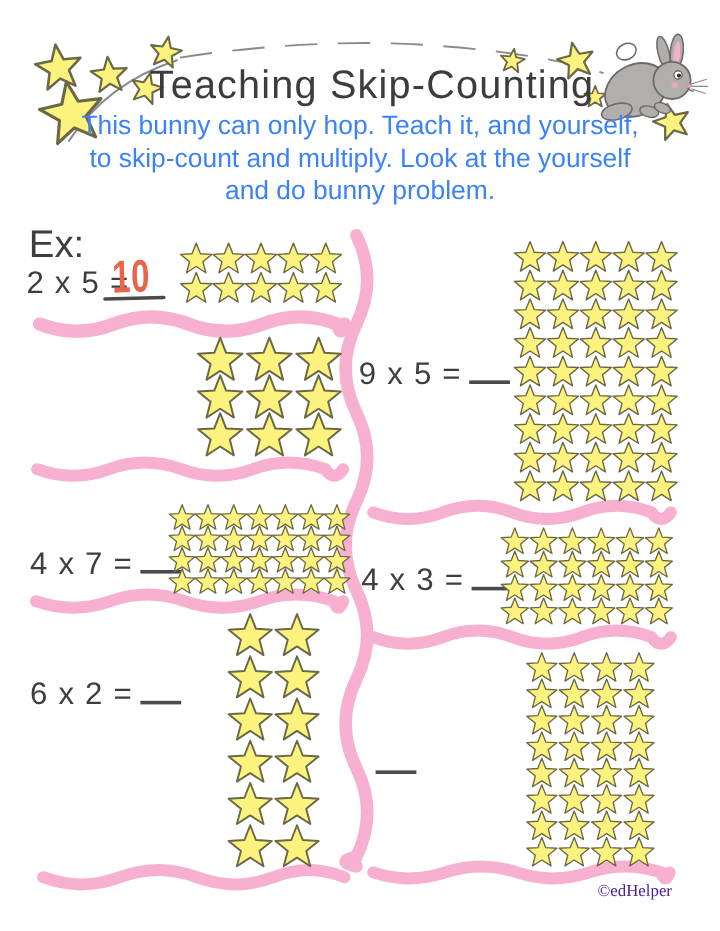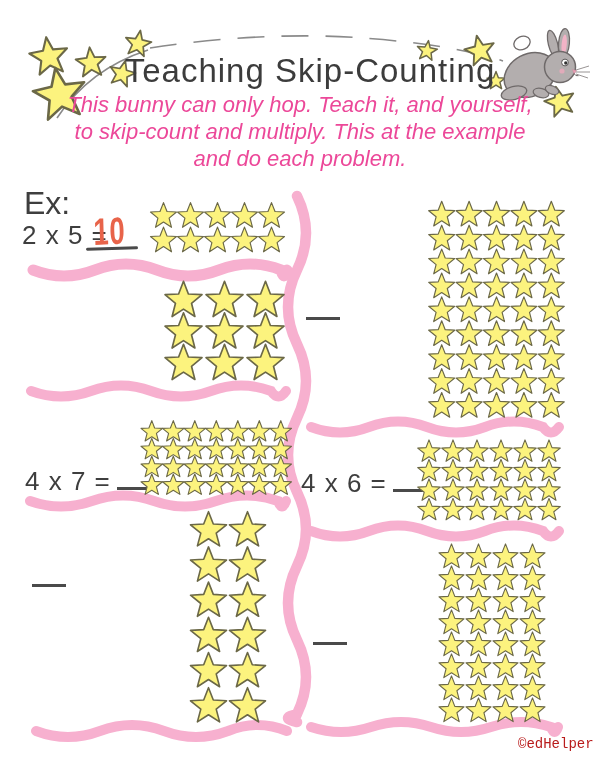--- a/index.html
+++ b/index.html
@@ -6,46 +6,46 @@
   .page{
     position:relative;width:600px;height:776px;margin:0 auto;background:#fff;
     font-family:"Liberation Sans",sans-serif;color:#3E3E3E;overflow:hidden;
   }
   svg{display:block;}
   #lines,#deco{position:absolute;left:0;top:0;pointer-events:none;}
   .title{
     position:absolute;left:20px;top:52px;width:580px;text-align:center;
     font-size:33px;letter-spacing:1px;color:#3C3C3C;white-space:nowrap;
   }
-  .sub{position:absolute;left:0;width:600px;text-align:center;font-size:22px;color:#ec4899;white-space:nowrap;font-style:italic;}
+  .sub{position:absolute;left:0;width:600px;text-align:center;font-size:22px;color:#3b82f6;white-space:nowrap;}
   .s1{top:92px}.s2{top:119px}.s3{top:146px}
   .ex-label{position:absolute;left:24px;top:185px;font-size:32px;}
   .eq{position:absolute;font-size:26px;line-height:26px;white-space:nowrap;word-spacing:2px;}
   #eq-ex{left:22px;top:222px}
   #eq-L0{left:25px;top:318px}
-  #eq-L1{left:25px;top:464px}
+  #eq-L1{left:25px;top:452px}
   #eq-L2{left:25px;top:561px}
   #eq-R0{left:299px;top:294px}
   #eq-R1{left:301px;top:466px}
   #eq-R2{left:306px;top:619px}
   .blank{display:inline-block;width:34px;height:23px;border-bottom:3px solid #4A4A4A;margin-left:7px;}
   .answer{
     position:absolute;left:94px;top:211px;font-size:38px;letter-spacing:1px;
     transform:scaleX(.72) rotate(-2deg);transform-origin:left bottom;font-weight:bold;
   }
   .answer-line{position:absolute;left:86px;top:247px;width:52px;height:3px;background:#4A4A4A;border-radius:2px;transform:rotate(-1.5deg);}
   .grid{position:absolute;line-height:0;}
   #g-ex{left:147px;top:201px}
   #g-L0{left:160px;top:282px}
   #g-L1{left:138px;top:420px}
   #g-L2{left:186px;top:510px}
   #g-R0{left:425px;top:200px}
   #g-R1{left:414px;top:439px}
   #g-R2{left:435px;top:543px}
-  .credit{position:absolute;left:518px;top:736px;font-family:Liberation Mono, monospace;font-size:14px;color:#b91c1c;letter-spacing:0;}
+  .credit{position:absolute;left:498px;top:736px;font-family:Liberation Serif, serif;font-size:14px;color:#4c1d95;letter-spacing:0;}
 </style>
 </head>
 <body>
 
 <div class="page" style="background: rgb(255, 255, 255);">
 
   <svg id="lines" width="600" height="776">
       <path d="M 33 270 Q 64.0 282.0 95.0 270 Q 126.0 258.0 157.0 270 Q 188.0 282.0 219.0 270 Q 250.0 258.0 281.0 270 Q 284.0 282.0 287.0 270" fill="none" stroke="#F7B0CF" stroke-width="11" stroke-linecap="round"></path>
       <path d="M 31 391 Q 61.0 402.0 91.0 391 Q 121.0 380.0 151.0 391 Q 181.0 402.0 211.0 391 Q 241.0 380.0 271.0 391 Q 278.5 402.0 286.0 391" fill="none" stroke="#F7B0CF" stroke-width="10" stroke-linecap="round"></path>
       <path d="M 30 501 Q 61.0 512.0 92.0 501 Q 123.0 490.0 154.0 501 Q 185.0 512.0 216.0 501 Q 247.0 490.0 278.0 501 Q 282.0 512.0 286.0 501" fill="none" stroke="#F7B0CF" stroke-width="10" stroke-linecap="round"></path>
@@ -84,22 +84,22 @@
       <circle cx="69.8" cy="32" r="1.7" fill="#333333"></circle>
       <circle cx="66" cy="40" r="2.6" fill="#F0A9BE" opacity="0.75"></circle>
       <path d="M 76.5 38.5 l 4.2 1.2 l -2.8 3.1 z" fill="#ED9FB4" stroke="#C98AA0" stroke-width="0.5"></path>
       <path d="M 78 42.5 q 1.5 3 4.5 2.2" fill="none" stroke="#6F6A6A" stroke-width="1"></path>
       <path d="M 80 39 L 93 35 M 80 41 L 94 41 M 80 43 L 92 47" stroke="#8D8888" stroke-width="0.9" fill="none"></path>
     </g>
   </svg>
 
   <div class="title">Teaching Skip-Counting</div>
   <div class="sub s1">This bunny can only hop. Teach it, and yourself,</div>
-  <div class="sub s2">to skip-count and multiply. This at the example</div>
-  <div class="sub s3">and do each problem.</div>
+  <div class="sub s2">to skip-count and multiply. Look at the yourself</div>
+  <div class="sub s3">and do bunny problem.</div>
 
   <div class="ex-label">Ex:</div>
   <div class="eq" id="eq-ex">
     <span>2 x 5 =</span>
   </div>
   <div class="answer" style="color: rgb(232, 100, 74);">10</div>
   <div class="answer-line"></div>
   <div class="grid" id="g-ex">
       <svg width="141" height="55" style="overflow: visible;">
         <polygon points="16.5,1.6 20.0,10.5 29.5,11.0 22.1,17.1 24.5,26.3 16.5,21.1 8.5,26.3 10.9,17.1 3.5,11.0 13.0,10.5" fill="#FCF37E" stroke="#6B6847" stroke-width="1.17" stroke-linejoin="round"></polygon>
@@ -159,41 +159,41 @@
         <polygon points="35.3,54.0 38.1,61.4 46.0,61.8 39.9,66.8 41.9,74.4 35.3,70.2 28.6,74.4 30.6,66.8 24.5,61.8 32.4,61.4" fill="#FCF37E" stroke="#6B6847" stroke-width="1.1" stroke-linejoin="round"></polygon>
         <polygon points="56.8,54.0 59.6,61.4 67.5,61.8 61.4,66.8 63.4,74.4 56.8,70.2 50.1,74.4 52.1,66.8 46.0,61.8 53.9,61.4" fill="#FCF37E" stroke="#6B6847" stroke-width="1.1" stroke-linejoin="round"></polygon>
         <polygon points="78.3,54.0 81.1,61.4 89.0,61.8 82.9,66.8 84.9,74.4 78.3,70.2 71.6,74.4 73.6,66.8 67.5,61.8 75.4,61.4" fill="#FCF37E" stroke="#6B6847" stroke-width="1.1" stroke-linejoin="round"></polygon>
         <polygon points="99.8,54.0 102.6,61.4 110.5,61.8 104.4,66.8 106.4,74.4 99.8,70.2 93.1,74.4 95.1,66.8 89.0,61.8 96.9,61.4" fill="#FCF37E" stroke="#6B6847" stroke-width="1.1" stroke-linejoin="round"></polygon>
         <polygon points="121.3,54.0 124.1,61.4 132.0,61.8 125.9,66.8 127.9,74.4 121.3,70.2 114.6,74.4 116.6,66.8 110.5,61.8 118.4,61.4" fill="#FCF37E" stroke="#6B6847" stroke-width="1.1" stroke-linejoin="round"></polygon>
         <polygon points="142.8,54.0 145.6,61.4 153.5,61.8 147.4,66.8 149.4,74.4 142.8,70.2 136.1,74.4 138.1,66.8 132.0,61.8 139.9,61.4" fill="#FCF37E" stroke="#6B6847" stroke-width="1.1" stroke-linejoin="round"></polygon>
       </svg>
     </div>
 
   <div class="eq" id="eq-L2">
-    <span class="blank"></span>
+    <span>6 x 2 =</span><span class="blank"></span>
   </div>
   <div class="grid" id="g-L2">
       <svg width="84" height="217.20000000000002" style="overflow: visible;">
         <polygon points="22.5,1.7 27.3,14.0 40.5,14.8 30.2,23.1 33.6,35.9 22.5,28.7 11.4,35.9 14.8,23.1 4.5,14.8 17.7,14.0" fill="#FCF37E" stroke="#6B6847" stroke-width="1.6199999999999999" stroke-linejoin="round"></polygon>
         <polygon points="61.5,1.7 66.3,14.0 79.5,14.8 69.2,23.1 72.6,35.9 61.5,28.7 50.4,35.9 53.8,23.1 43.5,14.8 56.7,14.0" fill="#FCF37E" stroke="#6B6847" stroke-width="1.6199999999999999" stroke-linejoin="round"></polygon>
         <polygon points="22.5,36.9 27.3,49.2 40.5,50.0 30.2,58.3 33.6,71.1 22.5,63.9 11.4,71.1 14.8,58.3 4.5,50.0 17.7,49.2" fill="#FCF37E" stroke="#6B6847" stroke-width="1.6199999999999999" stroke-linejoin="round"></polygon>
         <polygon points="61.5,36.9 66.3,49.2 79.5,50.0 69.2,58.3 72.6,71.1 61.5,63.9 50.4,71.1 53.8,58.3 43.5,50.0 56.7,49.2" fill="#FCF37E" stroke="#6B6847" stroke-width="1.6199999999999999" stroke-linejoin="round"></polygon>
         <polygon points="22.5,72.1 27.3,84.4 40.5,85.2 30.2,93.5 33.6,106.3 22.5,99.1 11.4,106.3 14.8,93.5 4.5,85.2 17.7,84.4" fill="#FCF37E" stroke="#6B6847" stroke-width="1.6199999999999999" stroke-linejoin="round"></polygon>
         <polygon points="61.5,72.1 66.3,84.4 79.5,85.2 69.2,93.5 72.6,106.3 61.5,99.1 50.4,106.3 53.8,93.5 43.5,85.2 56.7,84.4" fill="#FCF37E" stroke="#6B6847" stroke-width="1.6199999999999999" stroke-linejoin="round"></polygon>
         <polygon points="22.5,107.3 27.3,119.6 40.5,120.4 30.2,128.7 33.6,141.5 22.5,134.3 11.4,141.5 14.8,128.7 4.5,120.4 17.7,119.6" fill="#FCF37E" stroke="#6B6847" stroke-width="1.6199999999999999" stroke-linejoin="round"></polygon>
         <polygon points="61.5,107.3 66.3,119.6 79.5,120.4 69.2,128.7 72.6,141.5 61.5,134.3 50.4,141.5 53.8,128.7 43.5,120.4 56.7,119.6" fill="#FCF37E" stroke="#6B6847" stroke-width="1.6199999999999999" stroke-linejoin="round"></polygon>
         <polygon points="22.5,142.5 27.3,154.8 40.5,155.6 30.2,163.9 33.6,176.7 22.5,169.5 11.4,176.7 14.8,163.9 4.5,155.6 17.7,154.8" fill="#FCF37E" stroke="#6B6847" stroke-width="1.6199999999999999" stroke-linejoin="round"></polygon>
         <polygon points="61.5,142.5 66.3,154.8 79.5,155.6 69.2,163.9 72.6,176.7 61.5,169.5 50.4,176.7 53.8,163.9 43.5,155.6 56.7,154.8" fill="#FCF37E" stroke="#6B6847" stroke-width="1.6199999999999999" stroke-linejoin="round"></polygon>
         <polygon points="22.5,177.7 27.3,190.0 40.5,190.8 30.2,199.1 33.6,211.9 22.5,204.7 11.4,211.9 14.8,199.1 4.5,190.8 17.7,190.0" fill="#FCF37E" stroke="#6B6847" stroke-width="1.6199999999999999" stroke-linejoin="round"></polygon>
         <polygon points="61.5,177.7 66.3,190.0 79.5,190.8 69.2,199.1 72.6,211.9 61.5,204.7 50.4,211.9 53.8,199.1 43.5,190.8 56.7,190.0" fill="#FCF37E" stroke="#6B6847" stroke-width="1.6199999999999999" stroke-linejoin="round"></polygon>
       </svg>
     </div>
 
   <div class="eq" id="eq-R0">
-    <span class="blank"></span>
+    <span>9 x 5 =</span><span class="blank"></span>
   </div>
   <div class="grid" id="g-R0">
       <svg width="143" height="221.1" style="overflow: visible;">
         <polygon points="16.7,1.3 20.2,10.2 29.7,10.7 22.3,16.8 24.7,26.0 16.7,20.8 8.7,26.0 11.1,16.8 3.7,10.7 13.2,10.2" fill="#FCF37E" stroke="#6B6847" stroke-width="1.17" stroke-linejoin="round"></polygon>
         <polygon points="44.1,1.3 47.6,10.2 57.1,10.7 49.7,16.8 52.1,26.0 44.1,20.8 36.1,26.0 38.5,16.8 31.1,10.7 40.6,10.2" fill="#FCF37E" stroke="#6B6847" stroke-width="1.17" stroke-linejoin="round"></polygon>
         <polygon points="71.5,1.3 75.0,10.2 84.5,10.7 77.1,16.8 79.5,26.0 71.5,20.8 63.5,26.0 65.9,16.8 58.5,10.7 68.0,10.2" fill="#FCF37E" stroke="#6B6847" stroke-width="1.17" stroke-linejoin="round"></polygon>
         <polygon points="98.9,1.3 102.4,10.2 111.9,10.7 104.5,16.8 106.9,26.0 98.9,20.8 90.9,26.0 93.3,16.8 85.9,10.7 95.4,10.2" fill="#FCF37E" stroke="#6B6847" stroke-width="1.17" stroke-linejoin="round"></polygon>
         <polygon points="126.3,1.3 129.8,10.2 139.3,10.7 131.9,16.8 134.3,26.0 126.3,20.8 118.3,26.0 120.7,16.8 113.3,10.7 122.8,10.2" fill="#FCF37E" stroke="#6B6847" stroke-width="1.17" stroke-linejoin="round"></polygon>
         <polygon points="16.7,25.2 20.2,34.1 29.7,34.6 22.3,40.7 24.7,49.9 16.7,44.7 8.7,49.9 11.1,40.7 3.7,34.6 13.2,34.1" fill="#FCF37E" stroke="#6B6847" stroke-width="1.17" stroke-linejoin="round"></polygon>
         <polygon points="44.1,25.2 47.6,34.1 57.1,34.6 49.7,40.7 52.1,49.9 44.1,44.7 36.1,49.9 38.5,40.7 31.1,34.6 40.6,34.1" fill="#FCF37E" stroke="#6B6847" stroke-width="1.17" stroke-linejoin="round"></polygon>
@@ -232,21 +232,21 @@
         <polygon points="126.3,168.6 129.8,177.5 139.3,178.0 131.9,184.1 134.3,193.3 126.3,188.1 118.3,193.3 120.7,184.1 113.3,178.0 122.8,177.5" fill="#FCF37E" stroke="#6B6847" stroke-width="1.17" stroke-linejoin="round"></polygon>
         <polygon points="16.7,192.5 20.2,201.4 29.7,201.9 22.3,208.0 24.7,217.2 16.7,212.0 8.7,217.2 11.1,208.0 3.7,201.9 13.2,201.4" fill="#FCF37E" stroke="#6B6847" stroke-width="1.17" stroke-linejoin="round"></polygon>
         <polygon points="44.1,192.5 47.6,201.4 57.1,201.9 49.7,208.0 52.1,217.2 44.1,212.0 36.1,217.2 38.5,208.0 31.1,201.9 40.6,201.4" fill="#FCF37E" stroke="#6B6847" stroke-width="1.17" stroke-linejoin="round"></polygon>
         <polygon points="71.5,192.5 75.0,201.4 84.5,201.9 77.1,208.0 79.5,217.2 71.5,212.0 63.5,217.2 65.9,208.0 58.5,201.9 68.0,201.4" fill="#FCF37E" stroke="#6B6847" stroke-width="1.17" stroke-linejoin="round"></polygon>
         <polygon points="98.9,192.5 102.4,201.4 111.9,201.9 104.5,208.0 106.9,217.2 98.9,212.0 90.9,217.2 93.3,208.0 85.9,201.9 95.4,201.4" fill="#FCF37E" stroke="#6B6847" stroke-width="1.17" stroke-linejoin="round"></polygon>
         <polygon points="126.3,192.5 129.8,201.4 139.3,201.9 131.9,208.0 134.3,217.2 126.3,212.0 118.3,217.2 120.7,208.0 113.3,201.9 122.8,201.4" fill="#FCF37E" stroke="#6B6847" stroke-width="1.17" stroke-linejoin="round"></polygon>
       </svg>
     </div>
 
   <div class="eq" id="eq-R1">
-    <span>4 x 6 =</span><span class="blank"></span>
+    <span>4 x 3 =</span><span class="blank"></span>
   </div>
   <div class="grid" id="g-R1">
       <svg width="150" height="84" style="overflow: visible;">
         <polygon points="15.0,0.9 18.0,8.6 26.3,9.1 19.8,14.3 22.0,22.3 15.0,17.8 8.0,22.3 10.2,14.3 3.7,9.1 12.0,8.6" fill="#FCF37E" stroke="#6B6847" stroke-width="1.1" stroke-linejoin="round"></polygon>
         <polygon points="39.0,0.9 42.0,8.6 50.3,9.1 43.8,14.3 46.0,22.3 39.0,17.8 32.0,22.3 34.2,14.3 27.7,9.1 36.0,8.6" fill="#FCF37E" stroke="#6B6847" stroke-width="1.1" stroke-linejoin="round"></polygon>
         <polygon points="63.0,0.9 66.0,8.6 74.3,9.1 67.8,14.3 70.0,22.3 63.0,17.8 56.0,22.3 58.2,14.3 51.7,9.1 60.0,8.6" fill="#FCF37E" stroke="#6B6847" stroke-width="1.1" stroke-linejoin="round"></polygon>
         <polygon points="87.0,0.9 90.0,8.6 98.3,9.1 91.8,14.3 94.0,22.3 87.0,17.8 80.0,22.3 82.2,14.3 75.7,9.1 84.0,8.6" fill="#FCF37E" stroke="#6B6847" stroke-width="1.1" stroke-linejoin="round"></polygon>
         <polygon points="111.0,0.9 114.0,8.6 122.3,9.1 115.8,14.3 118.0,22.3 111.0,17.8 104.0,22.3 106.2,14.3 99.7,9.1 108.0,8.6" fill="#FCF37E" stroke="#6B6847" stroke-width="1.1" stroke-linejoin="round"></polygon>
         <polygon points="135.0,0.9 138.0,8.6 146.3,9.1 139.8,14.3 142.0,22.3 135.0,17.8 128.0,22.3 130.2,14.3 123.7,9.1 132.0,8.6" fill="#FCF37E" stroke="#6B6847" stroke-width="1.1" stroke-linejoin="round"></polygon>
         <polygon points="15.0,20.4 18.0,28.1 26.3,28.6 19.8,33.8 22.0,41.8 15.0,37.3 8.0,41.8 10.2,33.8 3.7,28.6 12.0,28.1" fill="#FCF37E" stroke="#6B6847" stroke-width="1.1" stroke-linejoin="round"></polygon>

